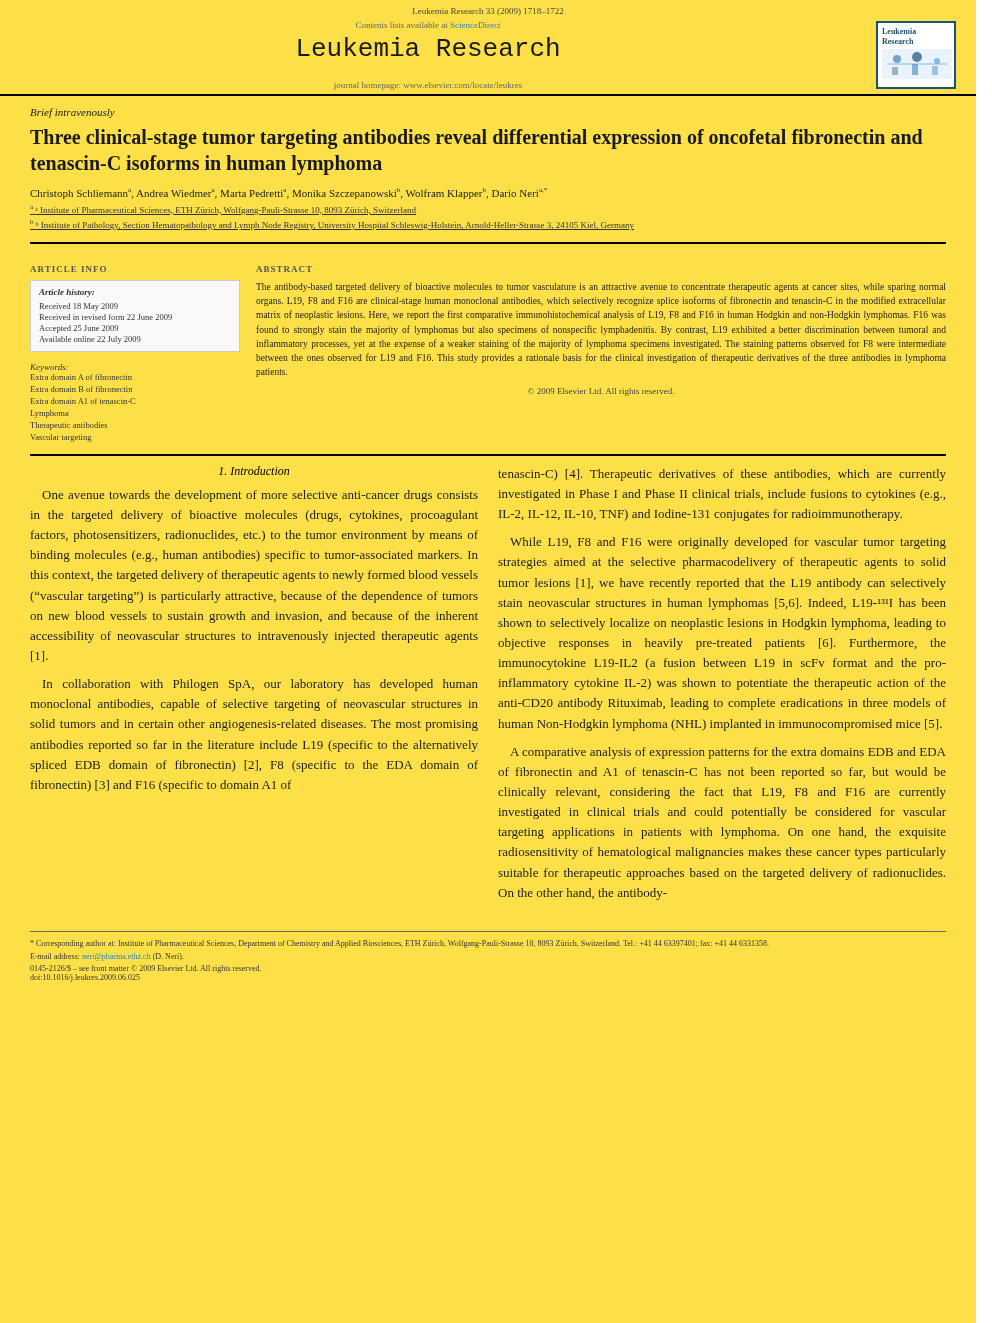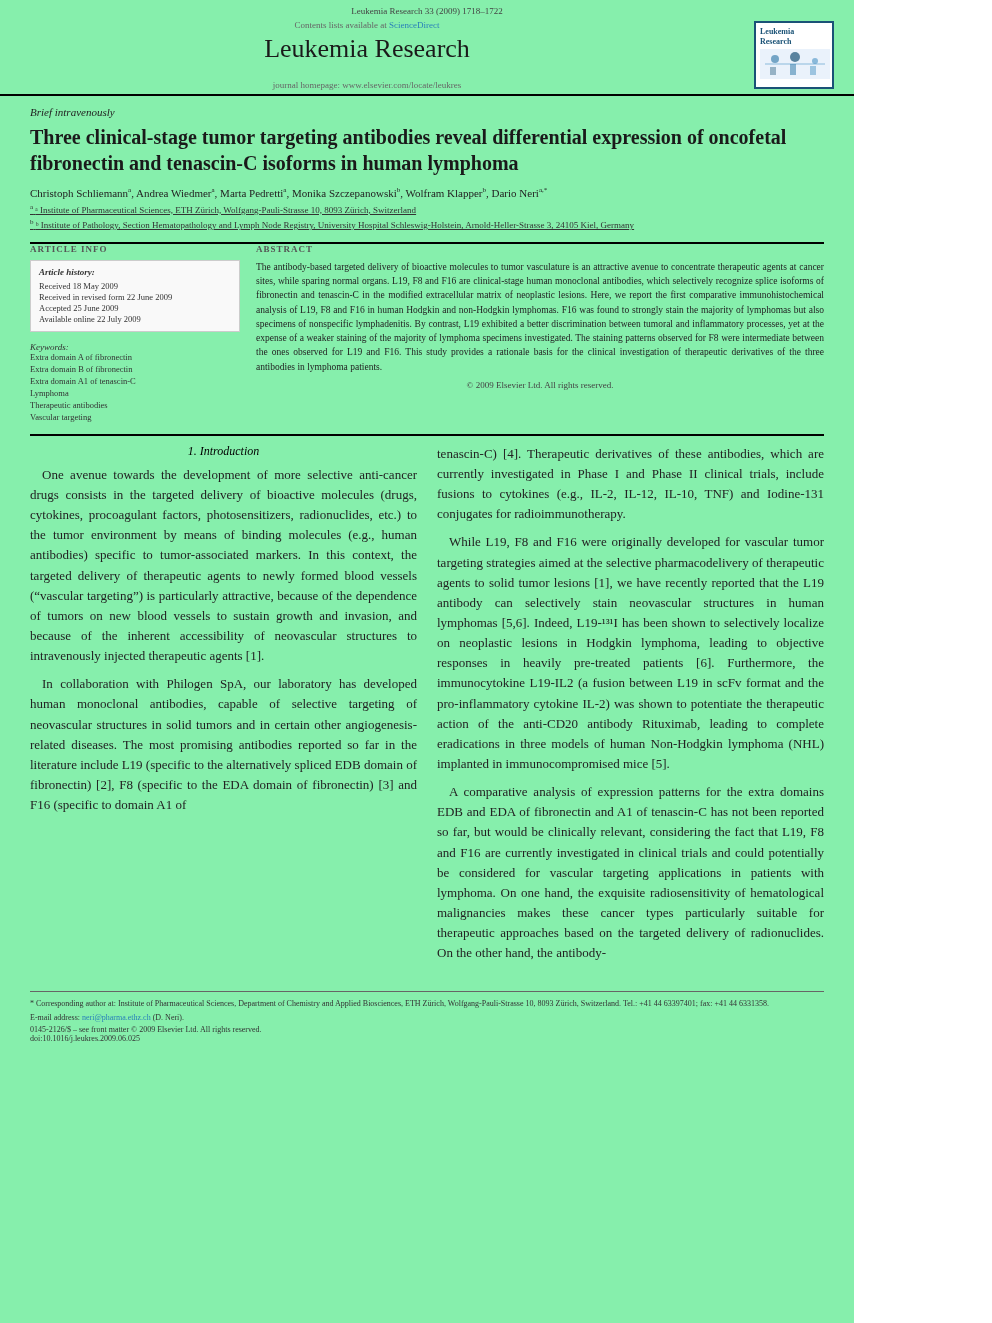--- a/index.html
+++ b/index.html
@@ -5,23 +5,23 @@
     * { margin: 0; padding: 0; box-sizing: border-box; }
     body {
       background: #fff;
       font-family: 'Times New Roman', Times, serif;
       font-size: 10px;
       color: #000;
       width: 992px;
       min-height: 1323px;
     }
     .page {
-      width: 854px;
+      width: 976px;
       min-height: 1323px;
-      background: #86efac;
+      background: #fde047;
       padding: 0;
     }
     
     .journal-header {
       border-bottom: 2px solid #000;
       padding: 6px 20px 4px 20px;
       display: flex;
       flex-direction: column;
     }
     .journal-citation {
@@ -65,21 +65,21 @@
       font-size: 9px;
       color: #666;
       margin-bottom: 2px;
     }
     .sciencedirect-link {
       color: #2980b9;
       text-decoration: none;
     }
     .journal-title-main {
       font-size: 26px;
-      font-family: Liberation Serif, serif;
+      font-family: Liberation Mono, monospace;
       color: #1a1a1a;
       margin-top: 4px;
       margin-bottom: 16px;
     }
     .journal-homepage {
       font-size: 9px;
       color: #666;
     }
     .journal-top-right {
       width: 120px;
@@ -139,21 +139,21 @@
     sup {
       font-size: 7px;
       vertical-align: super;
     }
     
     .two-col {
       display: flex;
       gap: 16px;
       margin-top: 10px;
       border-top: 2px solid #000;
-      padding-top: 0;
+      padding-top: 20px;
     }
     .left-col {
       width: 210px;
       min-width: 210px;
     }
     .right-col {
       flex: 1;
     }
     .section-header {
       font-size: 9px;

